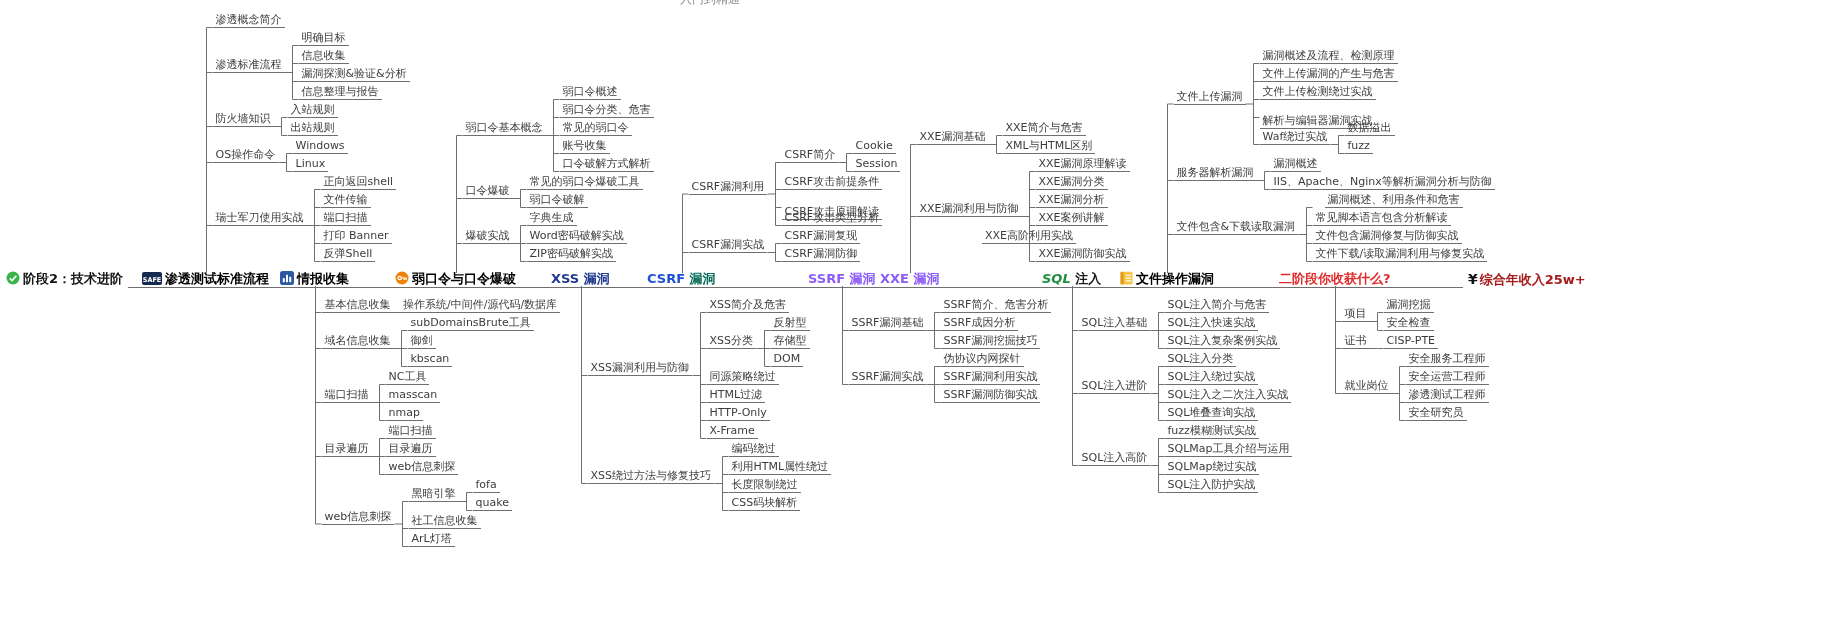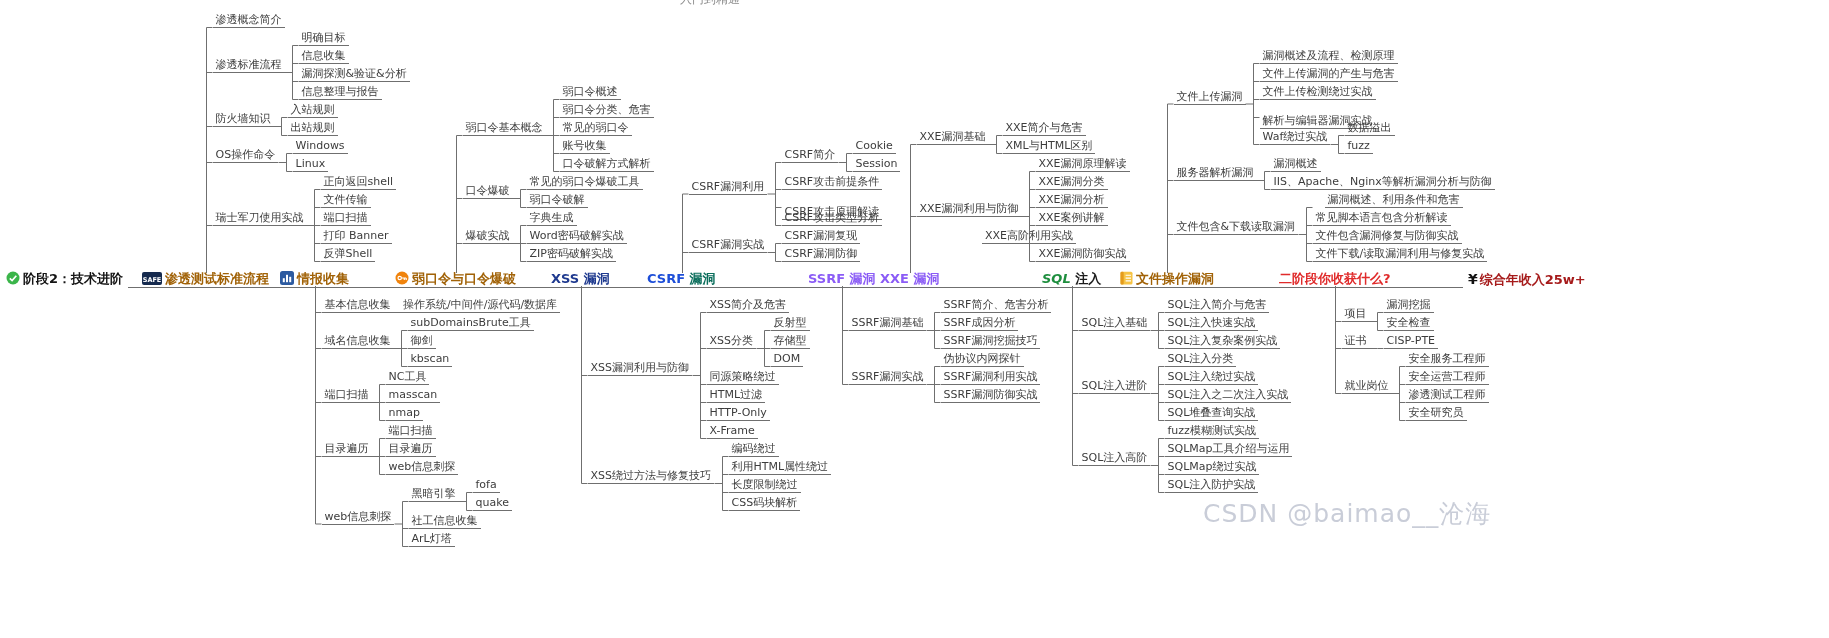--- a/index.html
+++ b/index.html
@@ -14,21 +14,21 @@
   .node {
     position: absolute; white-space: nowrap;
     font-size: 11px; line-height: 15px; color: #3c3c3c;
     padding: 0 3px; border-bottom: 1px solid #6f6f6f;
   }
   .spine-node {
     border-bottom: none; line-height: 16px; font-weight: bold;
     font-size: 13px; padding: 0 2px;
   }
   .st-stage   { color: #141414; }
-  .st-topic   { color: #a16207; }
+  .st-topic   { color: #000000; }
   .st-navy    { color: #1f3a8f; }
   .st-darknavy{ color: #8b5cf6; }
   .st-red     { color: #e02b2b; }
   .st-income  { color: #a61b1b; }
   .icon { display: inline-block; vertical-align: -2px; margin-right: 3px; }
   .icon svg { display: block; }
   .yen { font-weight: bold; color: #111111; margin-right: 2px; font-size: 14px; }
   #watermark {
     position: absolute; left: 1203px; top: 497px;
     font-size: 25px; letter-spacing: 1px; color: #c9cdd8; font-weight: 500;
@@ -414,14 +414,13 @@
       <div class="node" style="left: 1383.5px; top: 333px;"><span>CISP-PTE</span></div>
       <div class="node" style="left: 1341.5px; top: 333px;"><span>证书</span></div>
       <div class="node" style="left: 1405.5px; top: 351px;"><span>安全服务工程师</span></div>
       <div class="node" style="left: 1405.5px; top: 369px;"><span>安全运营工程师</span></div>
       <div class="node" style="left: 1405.5px; top: 387px;"><span>渗透测试工程师</span></div>
       <div class="node" style="left: 1405.5px; top: 405px;"><span>安全研究员</span></div>
       <div class="node" style="left: 1341.5px; top: 378px;"><span>就业岗位</span></div>
       <div class="node spine-node st-income" style="left: 1466px; top: 271px;"><span class="yen">¥</span><span>综合年收入25w+</span></div>
     </div>
   <div id="top-clip">入门到精通</div>
-  <div id="watermark">CSDN @baimao__沧海</div>
 </div>
 
 </body></html>

